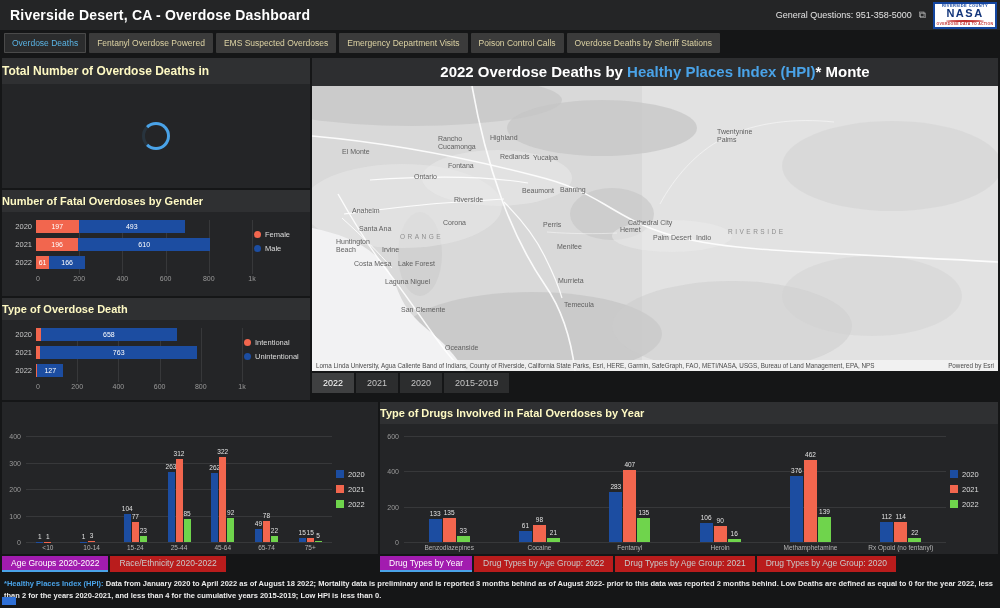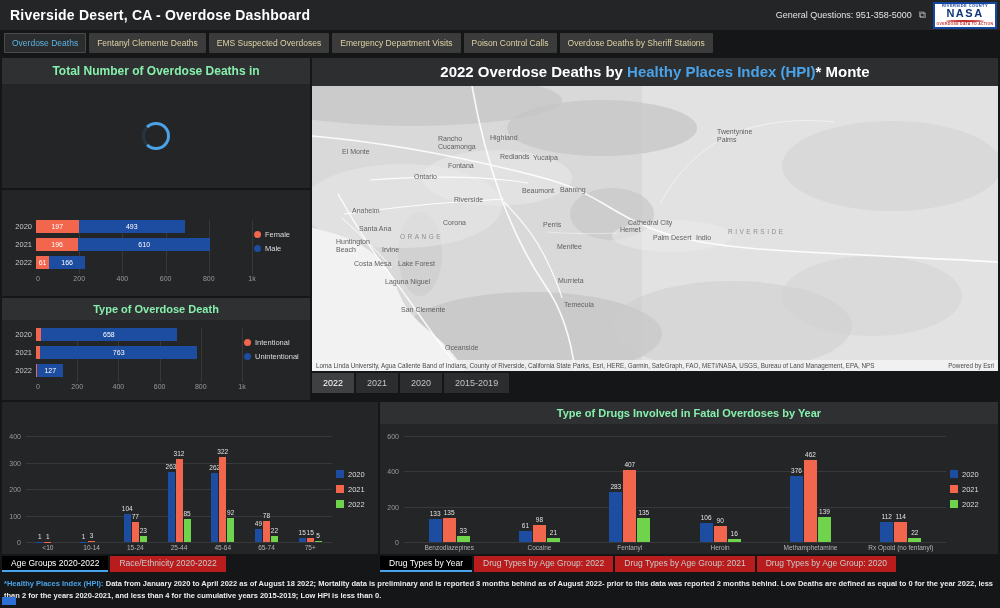--- a/index.html
+++ b/index.html
@@ -19,21 +19,21 @@
   .logo-line { width:38px; height:2px; background:#c23030; border-radius:50%; margin:1px 0; }
   .logo-sub { font-size:3.5px; color:#c23030; font-weight:bold; letter-spacing:.3px; }
 
   
   .tabbar { position:absolute; top:30px; left:0; width:1000px; height:27px; display:flex; gap:3px; padding:3px 0 4px 4px; background:#151617; }
   .tab { background:#3b3b3b; color:#ddd3a4; font-size:8.5px; padding:0 8px; display:flex; align-items:center; border-radius:1px; cursor:pointer; white-space:nowrap; }
   .tab.active { background:#2b2c2d; color:#5ab4e5; box-shadow:inset 0 0 0 1px #4a4a4a; }
 
   
   .panel { position:absolute; background:#242527; }
-  .panel-header { background:#2f3032; color:#86efac; font-weight:bold; text-align:center; height:22px; line-height:22px; font-size:11px; overflow:hidden; white-space:nowrap; }
+  .panel-header { background:#2f3032; color:#fef9c3; font-weight:bold; text-align:left; height:22px; line-height:22px; font-size:11px; overflow:hidden; white-space:nowrap; }
   .ph-lg { height:26px; line-height:26px; font-size:12px; }
 
   .p-total  { left:2px; top:58px;  width:308px; height:130px; }
   .p-gender { left:2px; top:190px; width:308px; height:106px; }
   .p-type   { left:2px; top:298px; width:308px; height:102px; }
   .p-map    { left:312px; top:58px; width:686px; height:335px; background:transparent; }
   .p-age    { left:2px; top:402px; width:376px; height:172px; }
   .p-drugs  { left:380px; top:402px; width:618px; height:172px; }
 
   .total-body { position:absolute; top:26px; left:0; right:0; bottom:0; display:flex; align-items:center; justify-content:center; }
@@ -82,21 +82,21 @@
   .vbar { width:var(--bw); position:relative; }
   .vbar.empty { background:transparent !important; height:0; }
   .vlabel { position:absolute; top:-9px; left:50%; transform:translateX(-50%); font-size:6.5px; color:#e2e2e2; white-space:nowrap; }
   .vcats { position:absolute; left:24px; right:var(--legendw); bottom:0; height:12px; display:flex; }
   .vcat { flex:1; text-align:center; font-size:6.5px; color:#b5b5b5; line-height:12px; white-space:nowrap; }
   .vlegend { position:absolute; right:0; top:0; bottom:0; width:var(--legendw); display:flex; flex-direction:column; justify-content:center; gap:6px; padding-left:4px; }
 
   
   .subtabs { position:absolute; left:0; right:0; bottom:0; height:20px; display:flex; gap:2px; padding:2px 0 2px 0; background:#151617; }
   .subtab { background:#b91c1c; color:#c9c9c9; font-size:8.5px; padding:0 9px; display:flex; align-items:center; cursor:pointer; white-space:nowrap; border-bottom:2px solid transparent; }
-  .subtab.active { background:#000000; color:#fff; border-bottom:2px solid #4aa3e8; }
+  .subtab.active { background:#a21caf; color:#fff; border-bottom:2px solid #4aa3e8; }
 
   
   .footer { position:absolute; left:4px; top:578px; width:992px; font-size:7.5px; font-weight:bold; color:#ececec; line-height:1.6; }
   .fn-blue { color:#4aa3e8; }
   .corner-accent { position:absolute; left:2px; top:597px; width:14px; height:8px; background:#2e6fd6; }
 </style>
 </head>
 <body>
 
 <div class="page">
@@ -110,35 +110,36 @@
         <div class="logo-top">RIVERSIDE COUNTY</div>
         <div class="logo-main">NASA</div>
         <div class="logo-line"></div>
         <div class="logo-sub">OVERDOSE DATA TO ACTION</div>
       </div>
     </div>
   </div>
 
   <div class="tabbar">
       <div class="tab active">Overdose Deaths</div>
-      <div class="tab">Fentanyl Clemente Deaths</div>
+      <div class="tab">Fentanyl Overdose Powered</div>
       <div class="tab">EMS Suspected Overdoses</div>
       <div class="tab">Emergency Department Visits</div>
       <div class="tab">Poison Control Calls</div>
       <div class="tab">Overdose Deaths by Sheriff Stations</div>
     </div>
 
   <div class="panel p-total">
     <div class="panel-header ph-lg">Total Number of Overdose Deaths in</div>
     <div class="total-body">
       <div class="spinner"></div>
     </div>
   </div>
 
   <div class="panel p-gender">
+    <div class="panel-header">Number of Fatal Overdoses by Gender</div>
     <div class="hchart">
       <div class="hgrid">
           <div class="hgl" style="left: 20%;"></div>
           <div class="hgl" style="left: 40%;"></div>
           <div class="hgl" style="left: 60%;"></div>
           <div class="hgl" style="left: 80%;"></div>
           <div class="hgl" style="left: 100%;"></div>
         </div>
       <div class="hrows">
           <div class="hrow">

